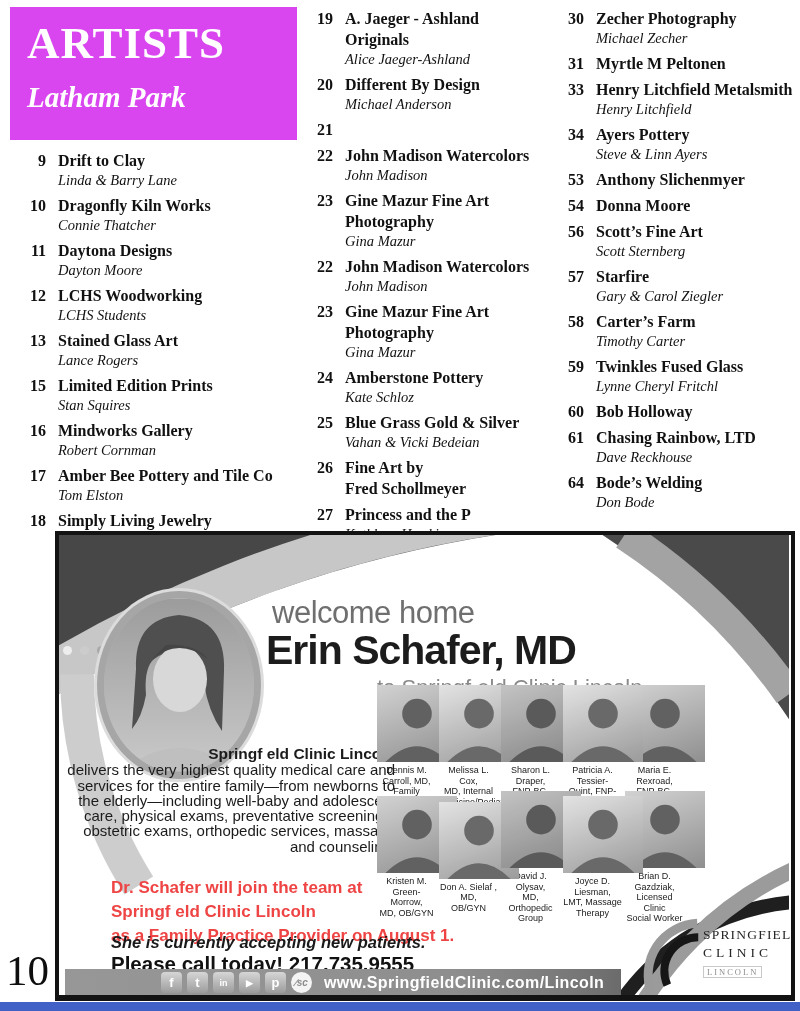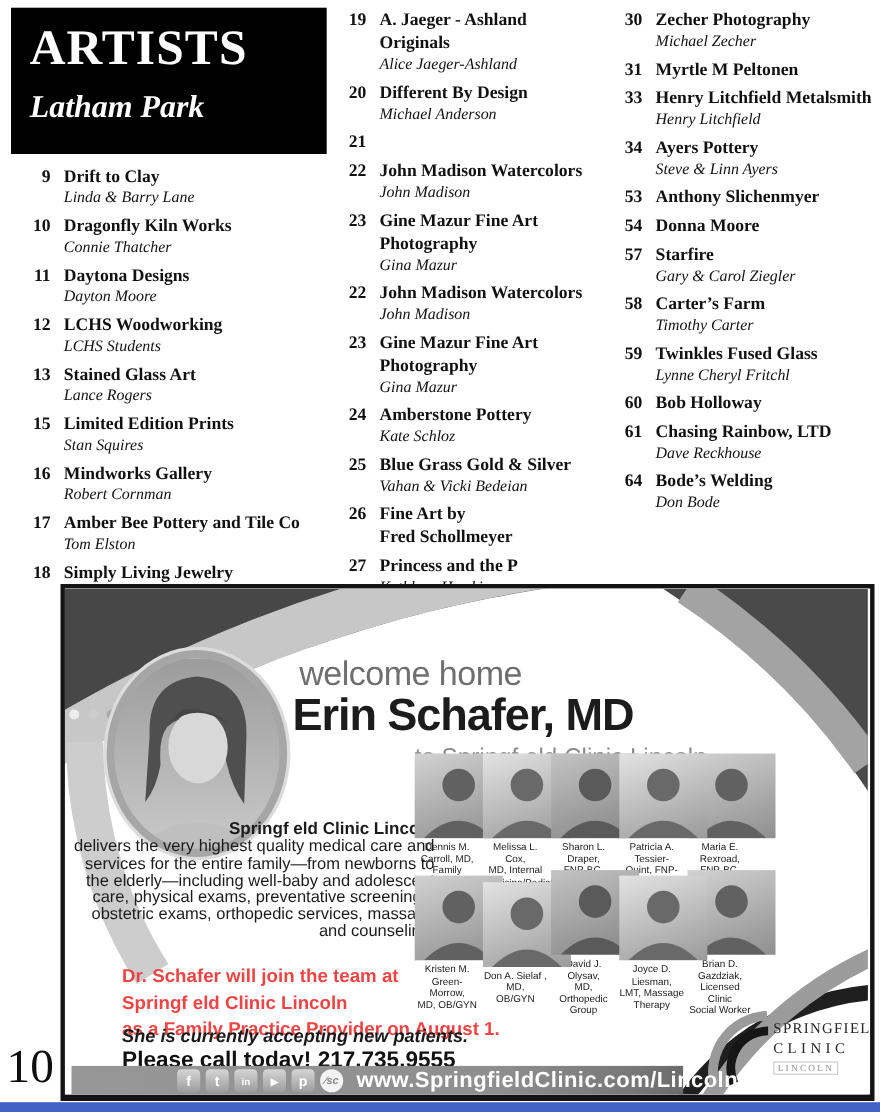--- a/index.html
+++ b/index.html
@@ -60,38 +60,38 @@
   .accepting{position:absolute;left:52px;top:398px;font-size:16.5px;font-weight:bold;font-style:italic;color:#1a1a1a;}
   .call{position:absolute;left:52px;top:417px;font-size:20.5px;font-weight:bold;color:#111;}
 
   .bar{position:absolute;left:6px;top:434px;width:556px;height:27px;display:flex;align-items:center;
        background:linear-gradient(90deg,#979797 0%,#8e8e8e 70%,#777 92%,#6b6b6b 100%);}
   .icons{display:flex;gap:5px;margin-left:96px;}
   .social-icon{width:21px;height:21px;border-radius:4px;background:linear-gradient(#d6d6d6,#9c9c9c);
        color:#fff;font-weight:bold;font-size:13px;display:flex;align-items:center;justify-content:center;}
   .social-icon.small{font-size:9px;}
   .social-icon.round{border-radius:50%;background:#f4f4f4;color:#8a8a8a;font-style:italic;font-size:10px;}
-  .url{color:#fff;font-weight:bold;font-size:20px;margin-left:12px;letter-spacing:.4px;}
+  .url{color:#fff;font-weight:bold;font-size:16px;margin-left:12px;letter-spacing:.4px;}
 
   .logo{position:absolute;left:644px;top:392px;width:92px;font-family:"Liberation Serif",serif;}
   .l1{font-size:13.5px;letter-spacing:1.2px;color:#262626;}
   .l2{font-size:13.5px;letter-spacing:4px;color:#262626;margin-top:2px;}
   .l3{display:inline-block;font-size:8.5px;letter-spacing:2px;color:#8f8f8f;border:1px solid #c9c9c9;
       padding:0 3px;margin-top:3px;}
 
   
   .pagenum{position:absolute;left:6px;top:946px;font-size:43px;color:#0e0e0e;}
   .bluebar{position:absolute;left:0;top:1002px;width:800px;height:9px;}
 </style>
 </head>
 <body>
 
 <div id="page">
 
-  <header class="green-box" style="background: #000000;">
+  <header class="green-box" style="background: #d946ef;">
     <div class="h-title">ARTISTS</div>
     <div class="h-sub">Latham Park</div>
   </header>
 
   <section class="col col1">
       <div class="entry">
         <div class="num">9</div>
         <div class="body">
           <div class="etitle">Drift to Clay</div>
           <div class="eartist">Linda &amp; Barry Lane</div>
@@ -263,20 +263,27 @@
       <div class="entry">
         <div class="num">53</div>
         <div class="body">
           <div class="etitle">Anthony Slichenmyer</div>
         </div>
       </div>
       <div class="entry">
         <div class="num">54</div>
         <div class="body">
           <div class="etitle">Donna Moore</div>
+        </div>
+      </div>
+      <div class="entry">
+        <div class="num">56</div>
+        <div class="body">
+          <div class="etitle">Scott’s Fine Art</div>
+          <div class="eartist">Scott Sternberg</div>
         </div>
       </div>
       <div class="entry">
         <div class="num">57</div>
         <div class="body">
           <div class="etitle">Starfire</div>
           <div class="eartist">Gary &amp; Carol Ziegler</div>
         </div>
       </div>
       <div class="entry">

